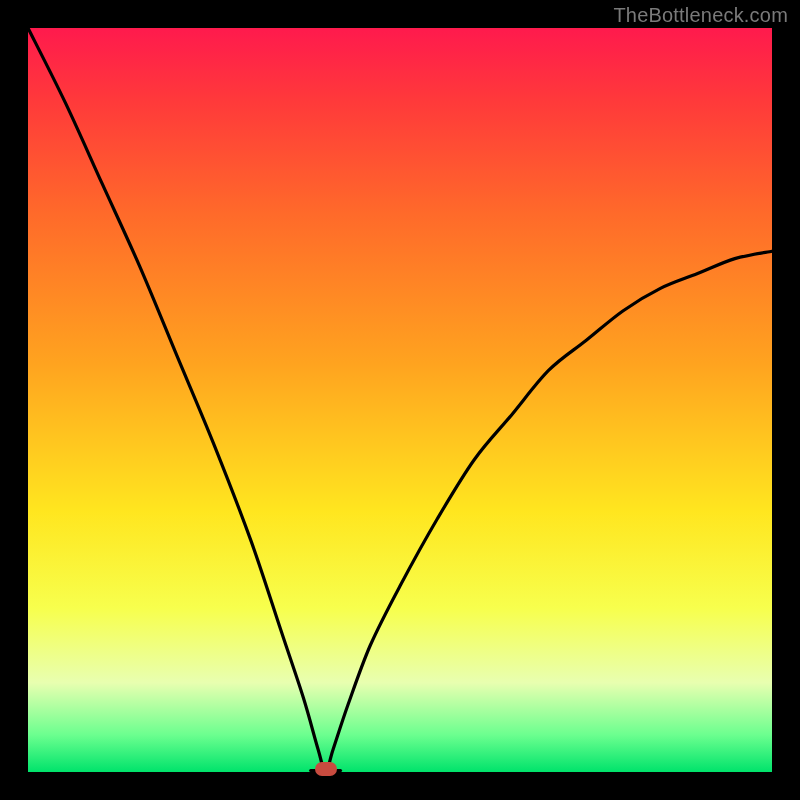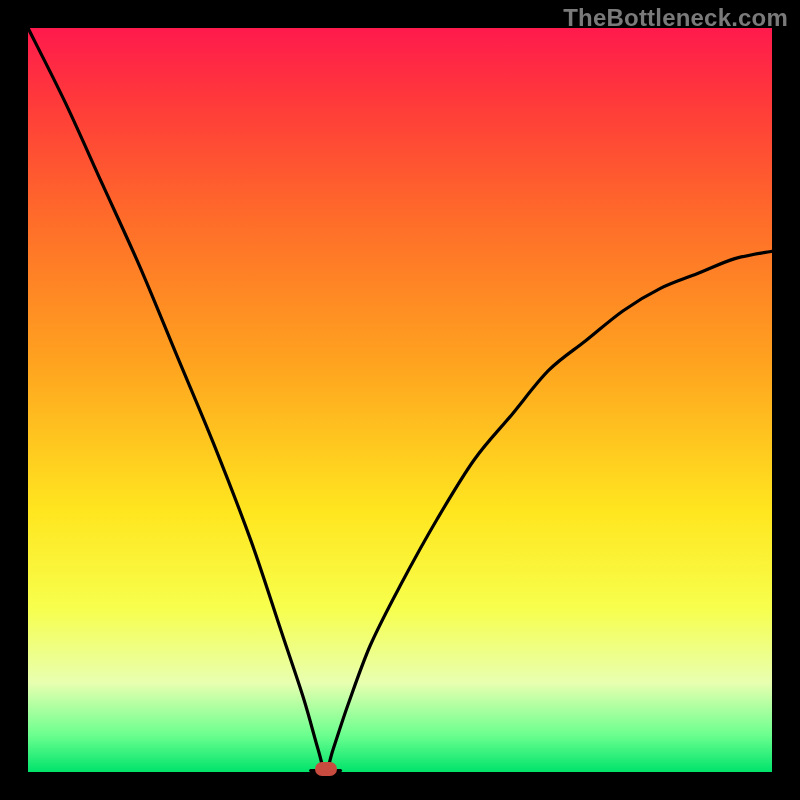--- a/index.html
+++ b/index.html
@@ -34,22 +34,22 @@
       #f7ff4d 78%,
       #e8ffb0 88%,
       #6cff8f 95%,
       #00e36b 100%);
   }
   .watermark {
     position: absolute;
     top: 4px;
     right: 12px;
     color: #7a7a7a;
-    font-size: 24px;
-    font-weight: 700;
+    font-size: 20px;
+    font-weight: 400;
     letter-spacing: 0.2px;
     user-select: none;
     margin-left: 36px;
   }
   svg.curve {
     position: absolute;
     top: 0;
     left: 0;
     width: 744px;
     height: 744px;

